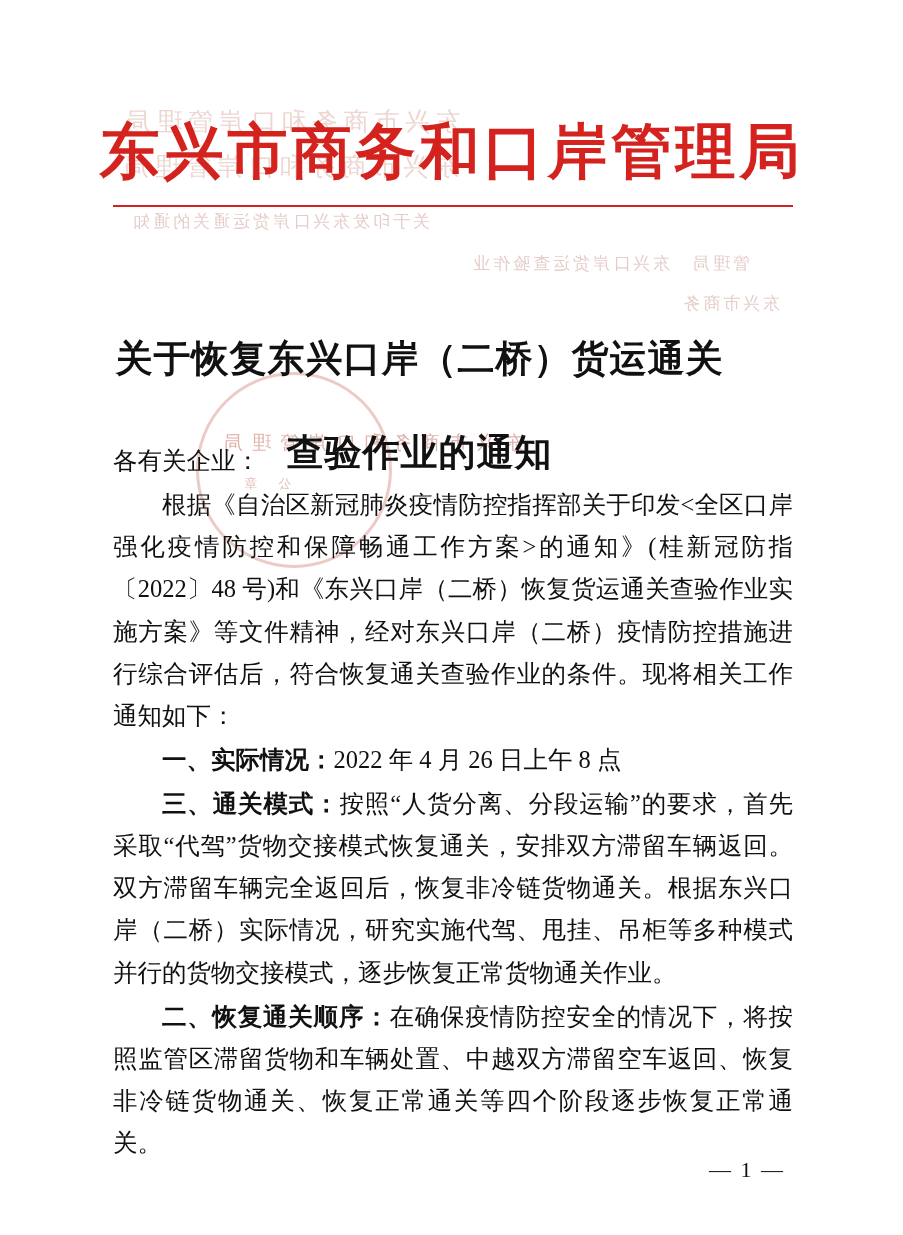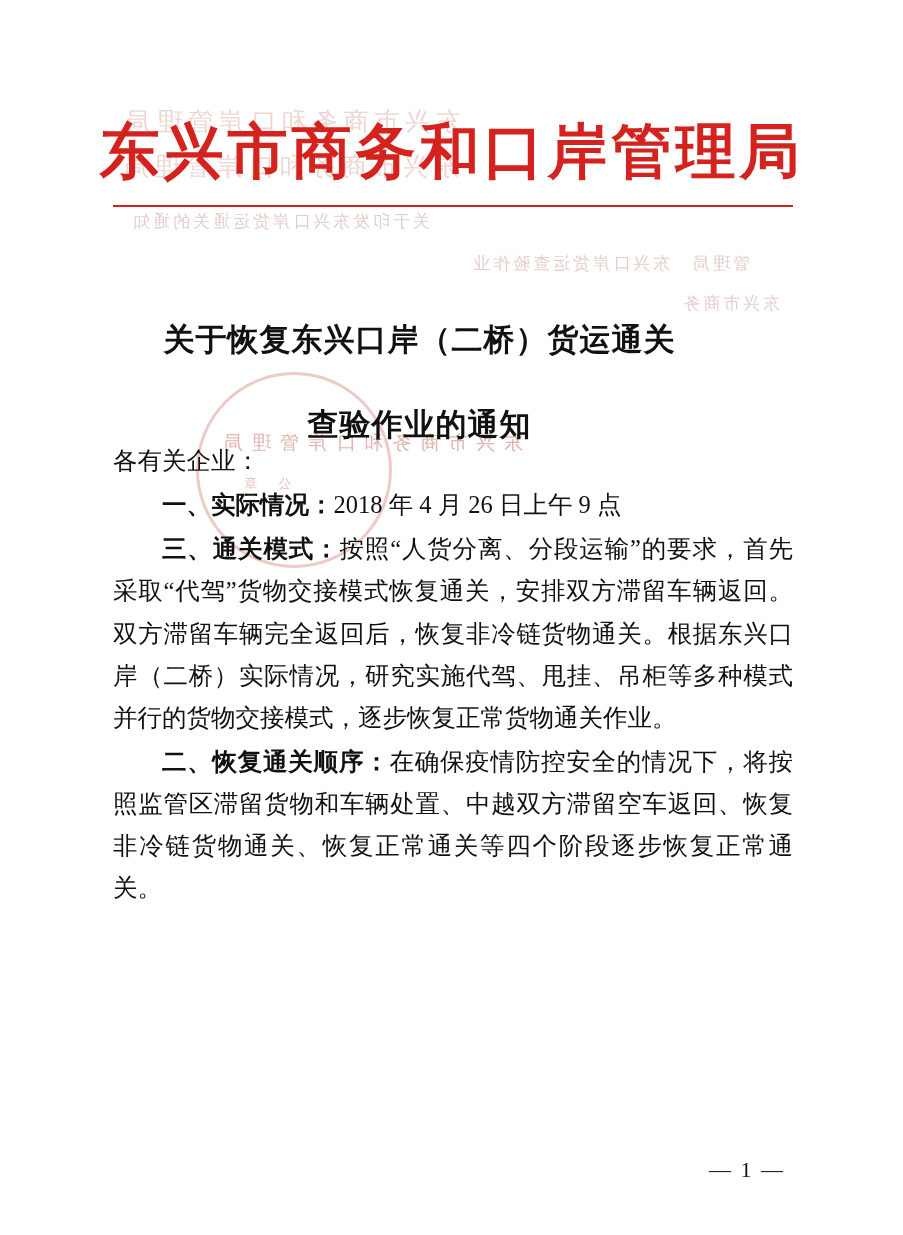--- a/index.html
+++ b/index.html
@@ -87,25 +87,25 @@
     position: absolute;
     top: 205px;
     left: 113px;
     width: 680px;
     height: 2px;
     background: #d4231f;
   }
 
   .doc-title {
     position: absolute;
-    top: 318px;
+    top: 332px;
     left: 0;
     width: 839px;
     text-align: center;
-    font-size: 31px;
+    font-size: 37px;
     font-weight: bold;
     line-height: 1.45;
     letter-spacing: 1px;
   }
   .doc-title .line2 { display: block; margin-top: 40px; }
 
   .body {
     position: absolute;
     top: 440px;
     left: 113px;
@@ -149,23 +149,24 @@
   <div class="letterhead">东兴市商务和口岸管理局</div>
   <div class="letterhead-rule"></div>
 
   <div class="doc-title">
     <span>关于恢复东兴口岸（二桥）货运通关</span>
     <span class="line2">查验作业的通知</span>
   </div>
 
   <div class="body">
     <p>各有关企业：</p>
+    <p class="indent2">根据《自治区新冠肺炎疫情防控指挥部关于印发&lt;全区口岸强化疫情防控和保障畅通工作方案&gt;的通知》(桂新冠防指〔2022〕48 号)和《东兴口岸（二桥）恢复货运通关查验作业实施方案》等文件精神，经对东兴口岸（二桥）疫情防控措施进行综合评估后，符合恢复通关查验作业的条件。现将相关工作通知如下：</p>
 
     <p class="indent2">
-      <span class="b">一、实际情况：</span><span>2018 年 4 月 26 日上午 9 点</span>
+      <span class="b">一、实际情况：</span><span>2022 年 4 月 26 日上午 8 点</span>
     </p>
 
     <p class="indent2">
       <span class="b">三、通关模式：</span><span>按照“人货分离、分段运输”的要求，首先采取“代驾”货物交接模式恢复通关，安排双方滞留车辆返回。双方滞留车辆完全返回后，恢复非冷链货物通关。根据东兴口岸（二桥）实际情况，研究实施代驾、甩挂、吊柜等多种模式并行的货物交接模式，逐步恢复正常货物通关作业。</span>
     </p>
 
     <p class="indent2">
       <span class="b">二、恢复通关顺序：</span><span>在确保疫情防控安全的情况下，将按照监管区滞留货物和车辆处置、中越双方滞留空车返回、恢复非冷链货物通关、恢复正常通关等四个阶段逐步恢复正常通关。</span>
     </p>
   </div>

